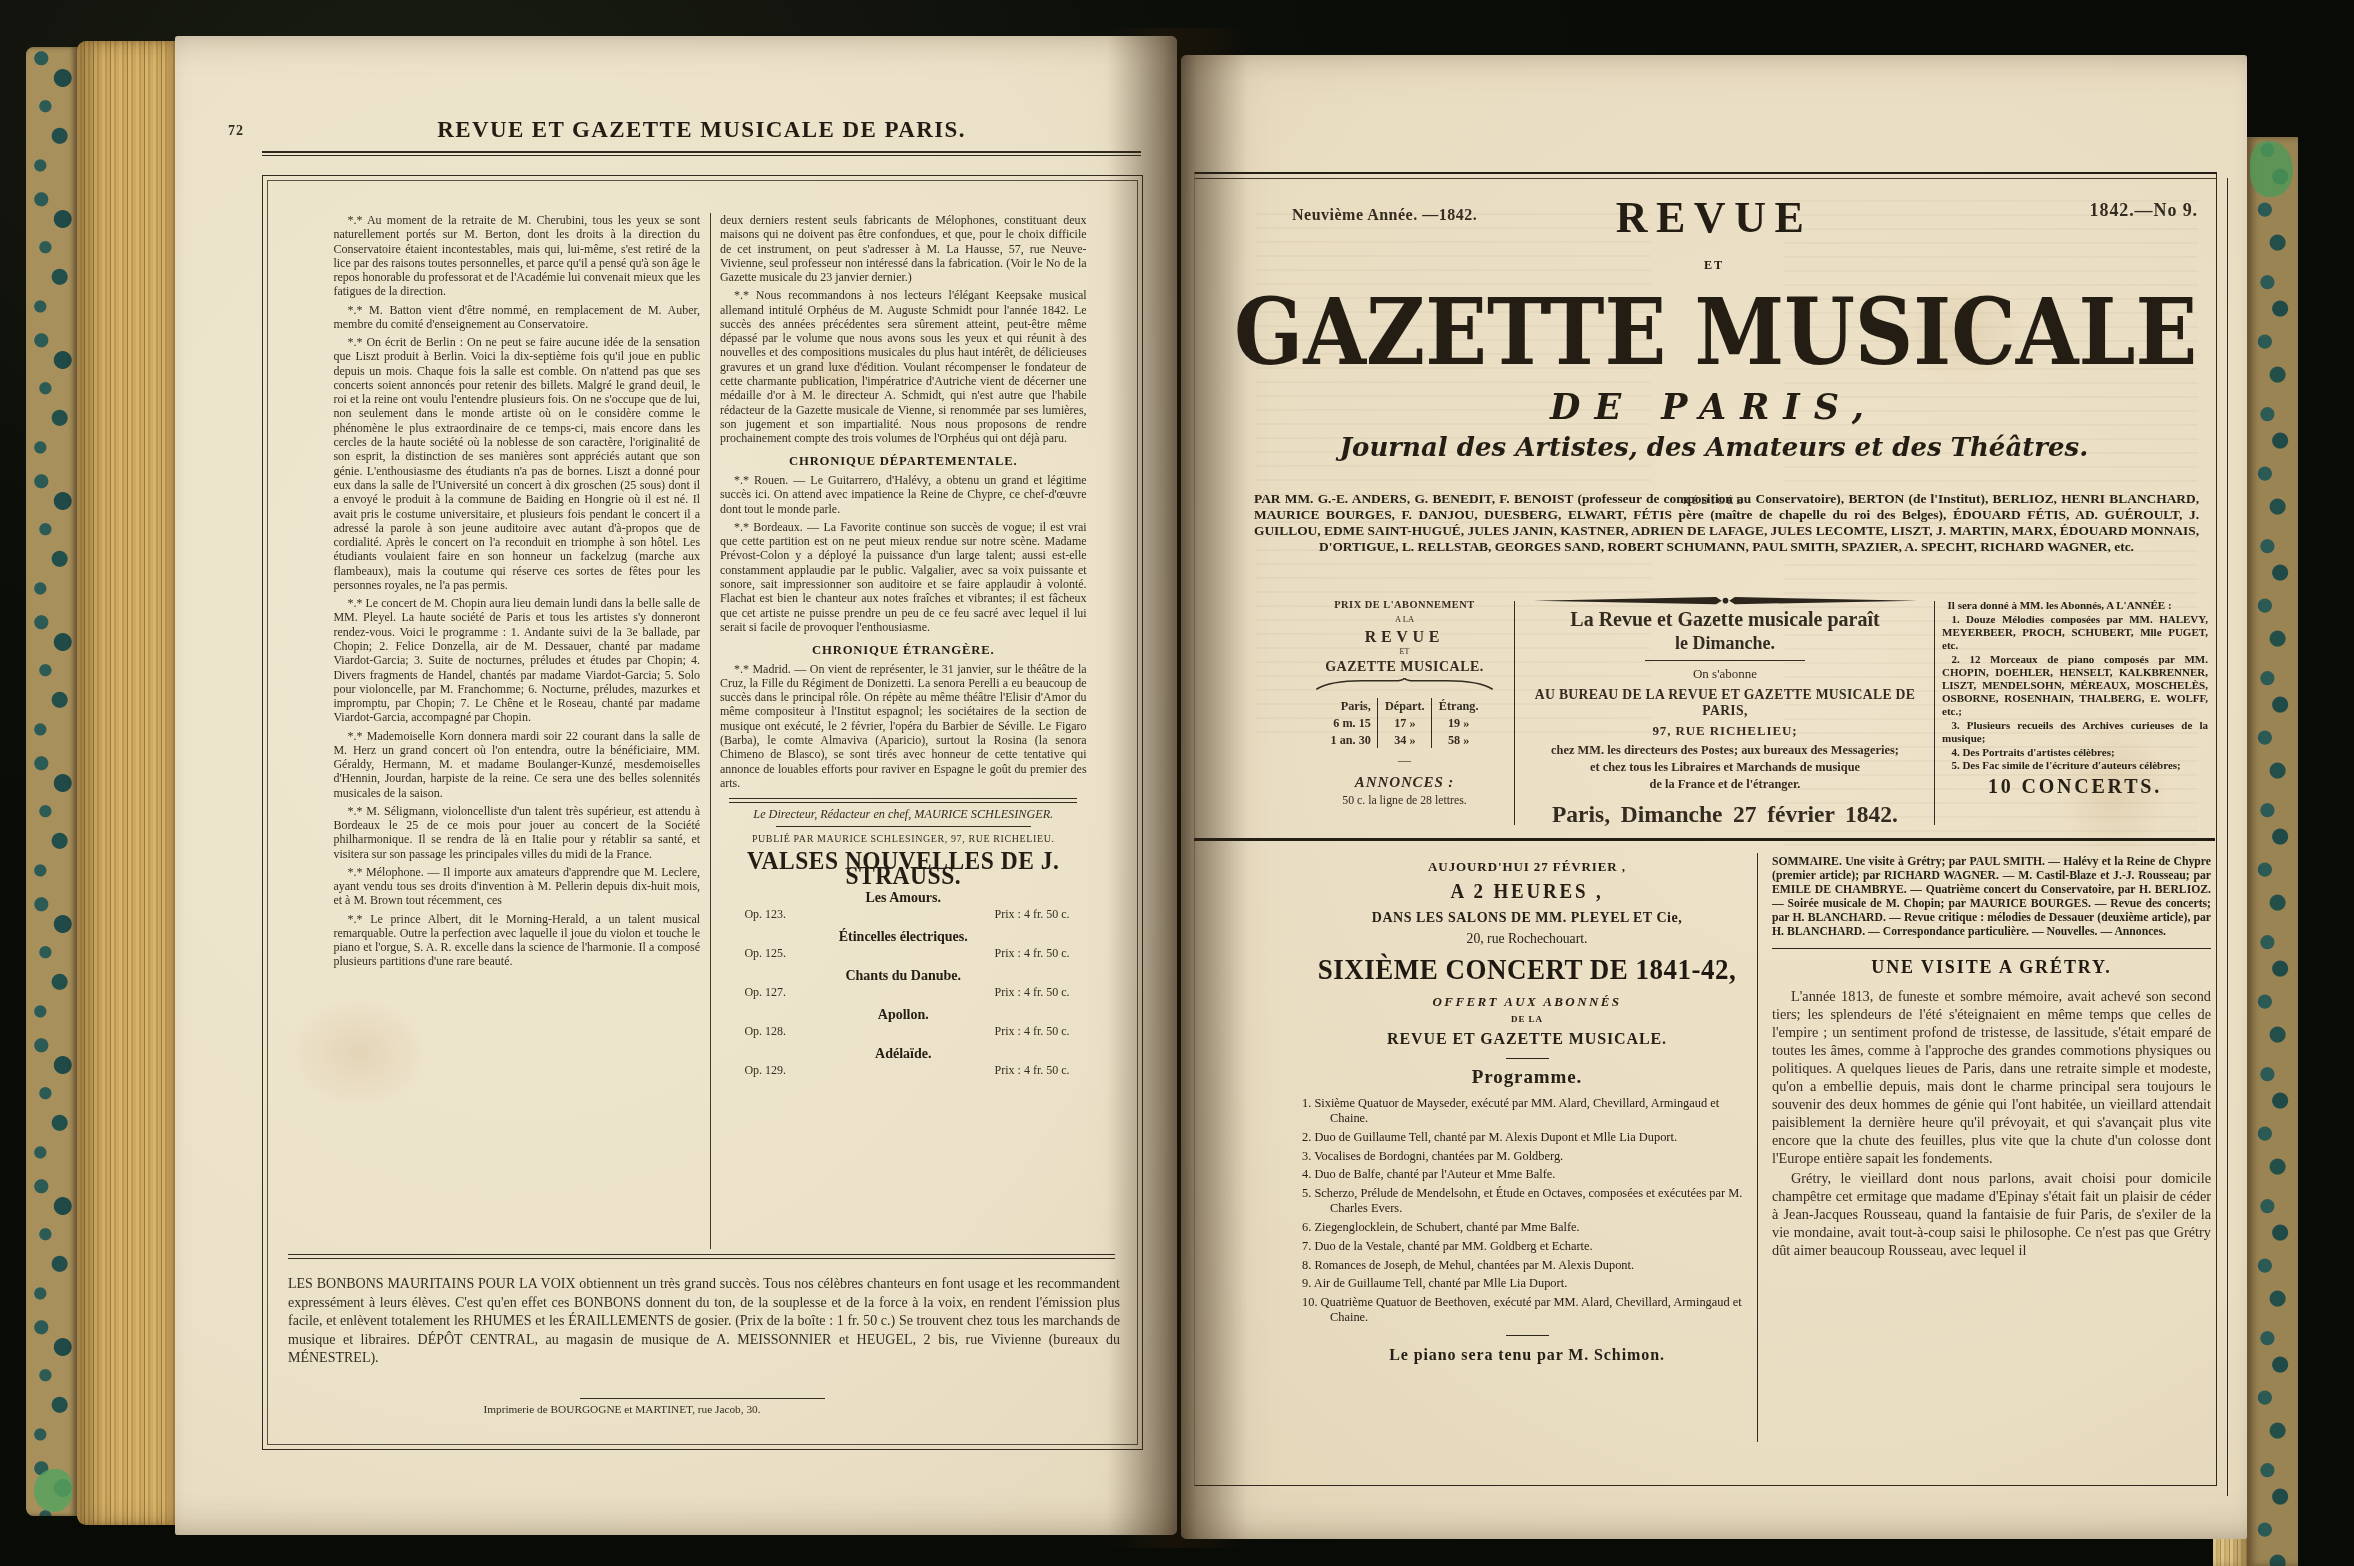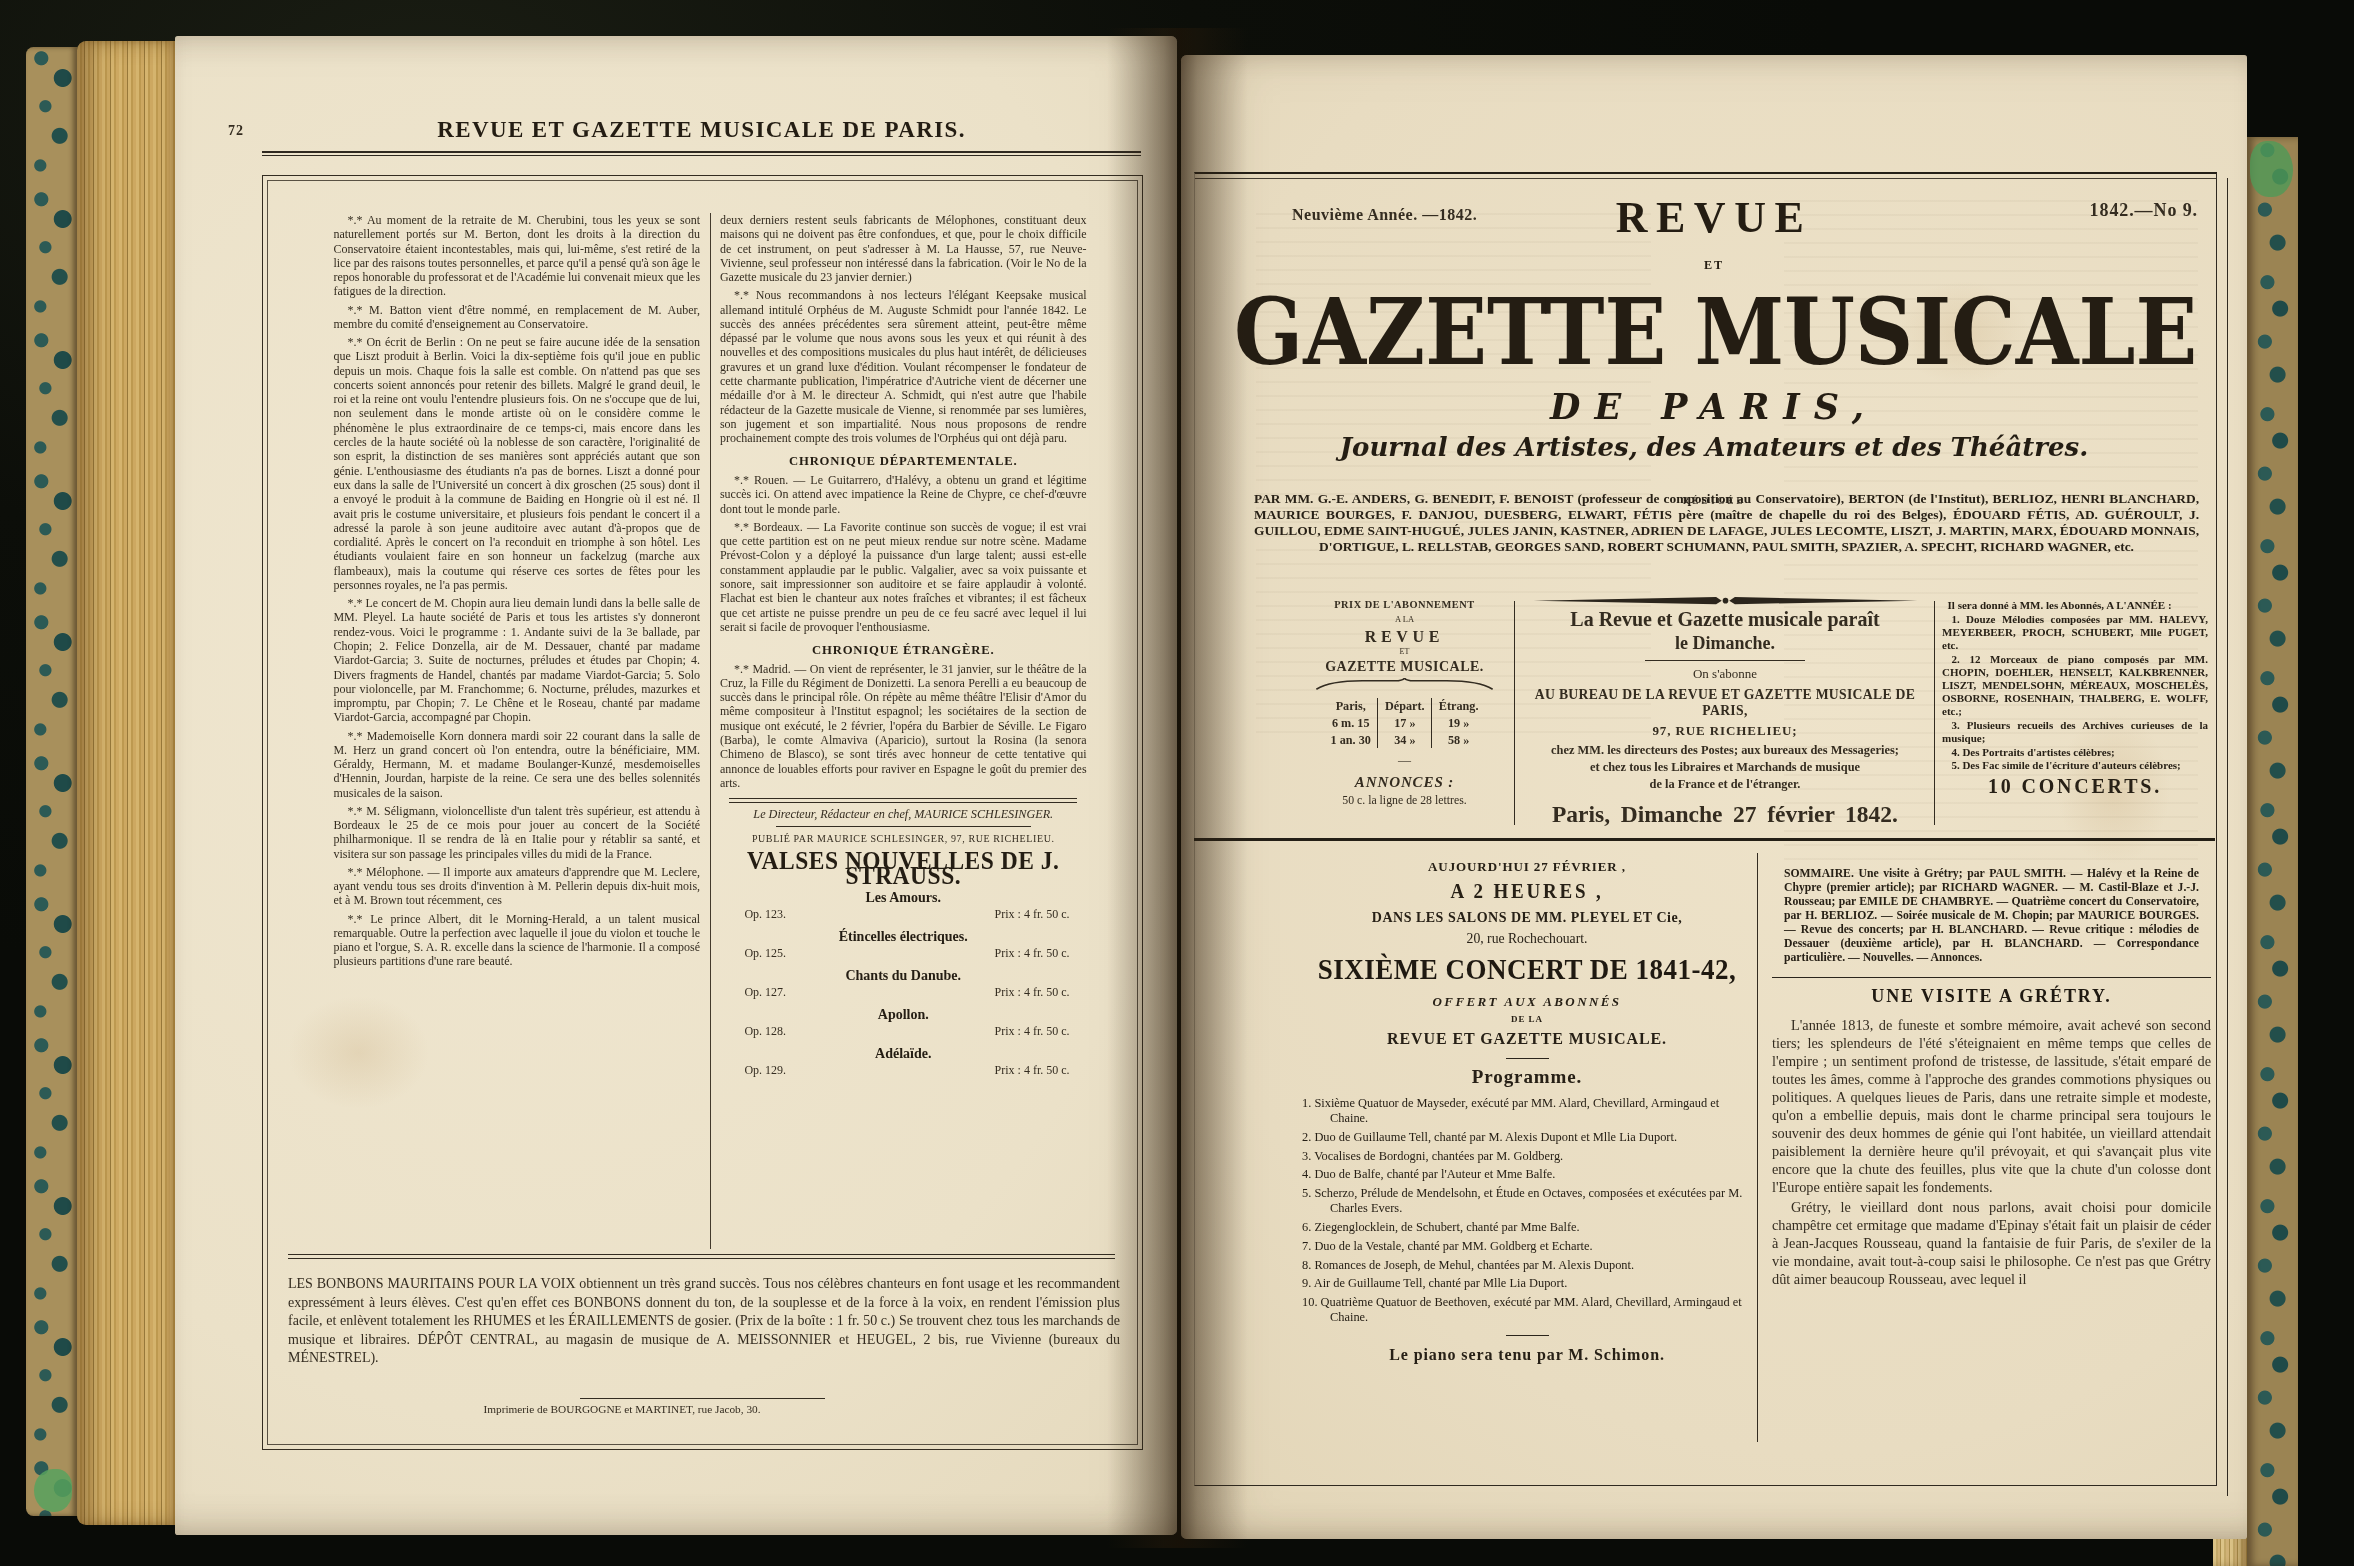--- a/index.html
+++ b/index.html
@@ -95,21 +95,21 @@
   .rp-editors{left:73px;top:436px;width:945px;font-size:13.4px;line-height:16px;font-weight:bold;text-align:justify;text-align-last:center;color:#272016;}
   
   .sub-left{left:119px;top:544px;width:209px;text-align:center;}
   .sl1{font-size:10.4px;font-weight:bold;letter-spacing:0.5px;}
   .sl2{font-size:8.5px;margin-top:3.8px;}
   .sl3{font-size:16px;font-weight:bold;letter-spacing:4.7px;margin-top:3.8px;}
   .sl4{font-size:8px;margin-top:1.9px;}
   .sl5{font-size:14px;font-weight:bold;letter-spacing:0.5px;margin-top:2.8px;}
   .sub-table{margin:3.8px auto 0;border-collapse:collapse;font-size:12.2px;font-weight:bold;}
   .sub-table td{padding:0.9px 6.6px;border-left:0.9px solid #332c21;}
-  .sub-table td:first-child{border-left:none;text-align:center;}
+  .sub-table td:first-child{border-left:none;text-align:right;}
   .sub-dash{font-size:13px;margin-top:3.8px;}
   .sub-ann-h{font-size:15px;font-weight:bold;font-style:italic;letter-spacing:0.9px;margin-top:5.6px;}
   .sub-ann-t{font-size:11.8px;margin-top:1.9px;}
   .vrule{width:0;border-left:1.1px solid #332c21;}
   .v1{left:333px;top:546px;height:224px;}
   .v2{left:753px;top:546px;height:224px;}
   .sub-center{left:347px;top:540px;width:394px;text-align:center;}
   .sc-orn{margin:0 auto 1.9px;display:block;}
   .sc1{font-size:20px;font-weight:bold;}
   .sc2{font-size:18px;font-weight:bold;margin-top:1.9px;}
@@ -136,21 +136,21 @@
   .a-title{font-size:27px;font-weight:bold;letter-spacing:0.5px;white-space:nowrap;transform:scaleY(1.1);margin-top:7.5px;color:#1f1911;}
   .a-offert{font-size:13px;font-weight:bold;font-style:italic;letter-spacing:2.4px;margin-top:8.5px;}
   .a-dela{font-size:9px;font-weight:bold;letter-spacing:0.9px;margin-top:4.7px;}
   .a-rgm{font-size:16px;font-weight:bold;letter-spacing:0.9px;margin-top:6px;}
   .a-dash{width:43px;border-top:1.9px solid #2b251c;margin:9.4px auto 7.5px;}
   .a-prog-h{font-size:19px;font-weight:bold;letter-spacing:0.9px;margin-bottom:7.5px;}
   .prog{list-style:none;margin:0;padding:0;text-align:left;font-size:12.4px;line-height:15.4px;}
   .prog li{padding-left:28px;text-indent:-28px;margin-bottom:3.3px;}
   .a-foot{font-size:16px;font-weight:bold;letter-spacing:0.9px;margin-top:9.4px;}
   .som-col{left:591px;top:800px;width:439px;}
-  .sommaire{font-size:11.7px;line-height:14px;text-align:justify;font-weight:bold;color:#272016;margin:12px;}
+  .sommaire{font-size:11.7px;line-height:14px;text-align:justify;font-weight:bold;color:#272016;margin:0;}
   .som-rule{width:439px;border-top:1.9px solid #2b251c;margin:9.4px 0 7.5px;}
   .art-title{text-align:center;font-size:18px;font-weight:bold;letter-spacing:1.9px;color:#1f1911;margin:5.6px 0 9.4px;}
   .article p{font-size:14.3px;line-height:18px;text-align:justify;margin:0 0 1.9px;text-indent:19px;}
 </style>
 </head>
 <body>
 
 <div class="abs cover-left"></div>
 <div class="abs cover-left-chip"></div>
 <div class="abs edge-left"></div>

